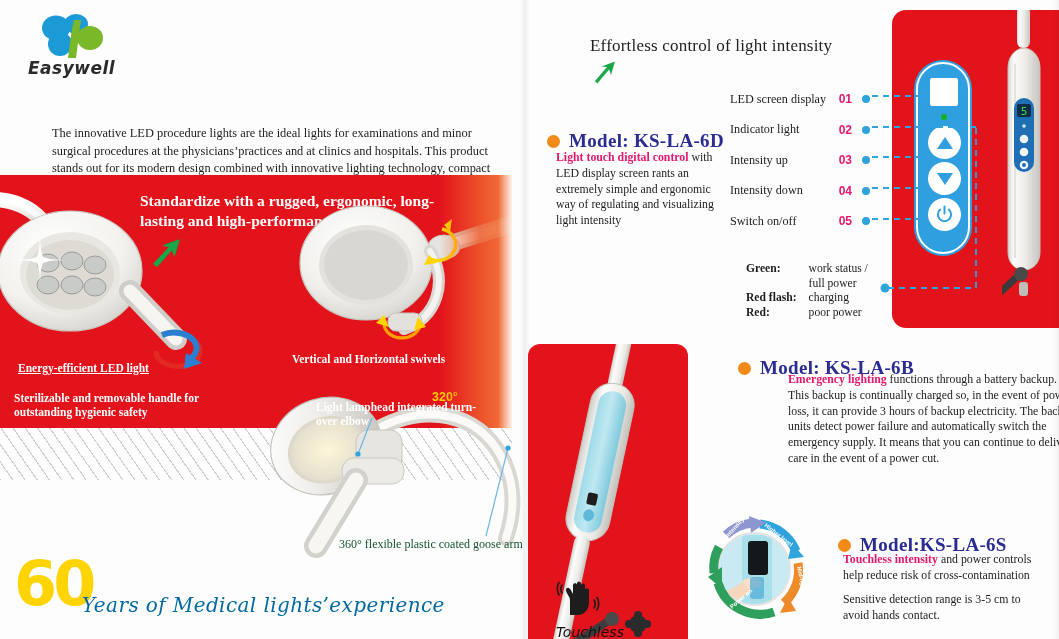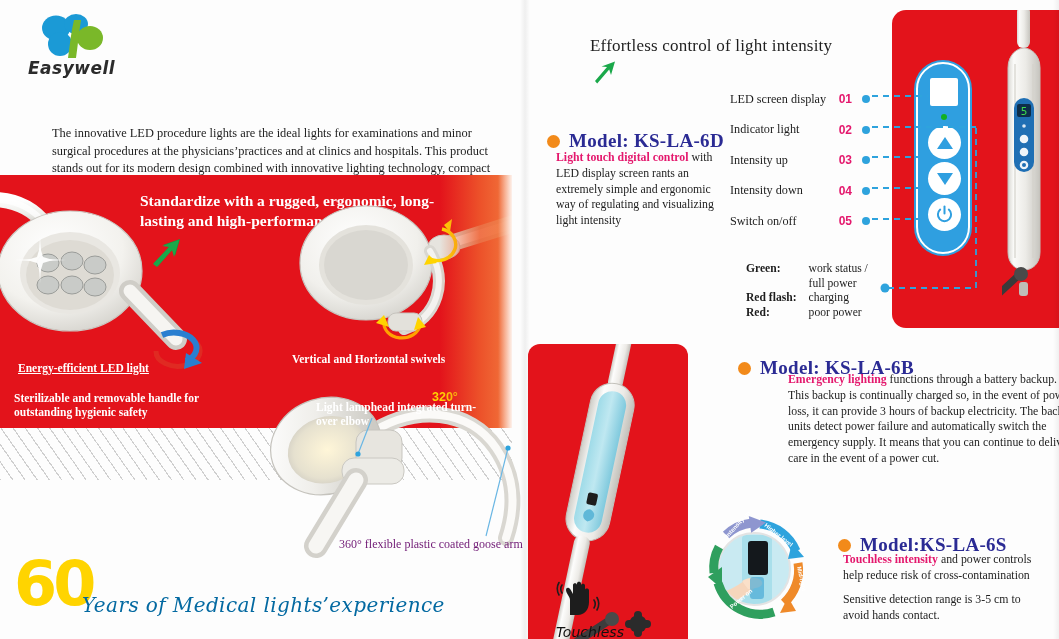--- a/index.html
+++ b/index.html
@@ -122,21 +122,21 @@
     );
     z-index: 3;
   }
 
   
   .lamp { position: absolute; }
 
   
   #cap360 {
     position: absolute; left: 339px; top: 537px;
-    font-size: 12px; color: #701a75;
+    font-size: 12px; color: #14532d;
     z-index: 14;
   }
 
   
   #yearsBadge { position: absolute; left: 14px; top: 553px; width: 500px; height: 76px; z-index: 20;}
   #sixty {
     position: absolute; left: 0px; top: 0px;
     font-family: "DejaVu Sans", sans-serif;
     font-size: 62px; font-weight: 700;
     color: #ffd400;

